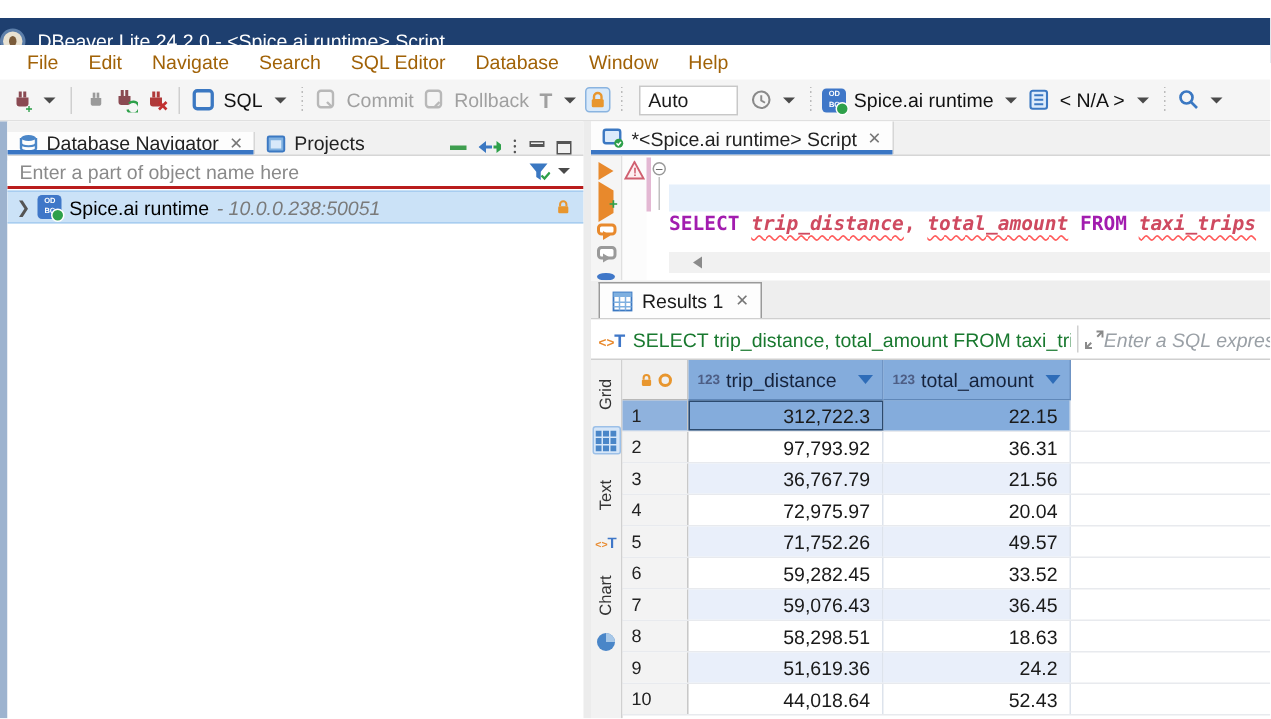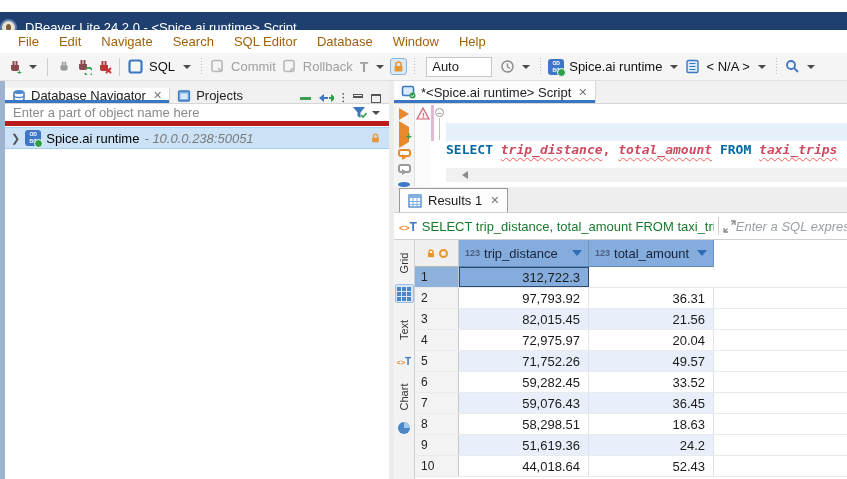--- a/index.html
+++ b/index.html
@@ -52,21 +52,21 @@
     font-size:13px; color:#222; }
   .view-tab.active { background:#fdfdfd; border-right:1px solid #d6d6d6; }
   .view-tab.active::after { content:""; position:absolute; left:0; right:0; bottom:0; height:3px; background:#3a76c4; }
   .tab-close { color:#777; font-size:11px; margin-left:2px; }
   .tabbar-tools { margin-left:auto; display:flex; align-items:center; gap:8px; padding-right:8px; }
   .minus-ico { width:11px; height:3px; background:#3f9e4f; }
   .link-ico { display:flex; align-items:center; }
   .kebab { color:#555; font-size:13px; line-height:10px; letter-spacing:0; }
   .win-min { width:10px; height:4px; border:1px solid #555; border-bottom-width:2px; margin-top:-5px; }
   .win-max { width:10px; height:9px; border:1px solid #555; border-top-width:2px; }
-  #filter-row { height:22px; border-bottom:5px solid #b91c1c; display:flex; align-items:center; }
+  #filter-row { height:22px; border-bottom:2px solid #b91c1c; display:flex; align-items:center; }
   #filter-input { flex:1; border:0; outline:none; font-size:13px; padding:0 0 0 8px; color:#333;
     font-family:"Liberation Sans", sans-serif; }
   #filter-input::placeholder { color:#8a8a8a; opacity:1; }
   .funnel-wrap { display:flex; align-items:center; padding-right:6px; gap:2px; }
   #tree-row { height:22px; margin-top:1px; background:#cbe2f7; border-top:1px solid #a8cdf0; border-bottom:1px solid #a8cdf0;
     display:flex; align-items:center; padding-left:6px; gap:5px; }
   .twistie { color:#555; font-size:11px; }
   .tree-name { color:#000; }
   .tree-detail { color:#7a7a7a; font-style:italic; }
   .tree-lock { margin-left:auto; margin-right:8px; }
@@ -86,21 +86,21 @@
   .blue-sliver { width:12px; height:12px; border-radius:50%; background:#3f77c8; margin-top:2px; }
   #ruler { position:absolute; left:21px; top:0; width:16px; height:83px; background:#fcfcfc; }
   #changebar { position:absolute; left:37px; top:1px; width:3px; height:36px; background:#e3b8d3; }
   #foldbar { position:absolute; left:40px; top:0; width:12px; height:83px; background:#fff; }
   .fold-minus { position:absolute; left:1px; top:4px; width:9px; height:9px; border:1px solid #9a9a9a; border-radius:50%;
     color:#666; font-size:9px; line-height:8px; text-align:center; background:#fff; }
   .fold-line { position:absolute; left:5px; top:14px; width:1px; height:22px; background:#c0c0c0; }
   #code { position:absolute; left:52px; top:1px; right:0; font-family:"DejaVu Sans Mono", monospace; font-size:13px; line-height:18px; white-space:pre; }
   .code-line { height:18px; display:block; }
   #cur-line-bg { position:absolute; left:40px; top:19px; right:0; height:18px; background:#e6f0fb; }
-  .tok-kw { color:#0369a1; font-weight:bold; }
+  .tok-kw { color:#a21caf; font-weight:bold; }
   .tok-ident-err { color:#cf4a60; font-style:italic; font-weight:bold;
     text-decoration:underline wavy #ff5b5b; text-decoration-thickness:1px; text-underline-offset:3px; }
   .tok-sep { color:#cf4a60; font-weight:bold; }
   .tok-plain { color:#111; }
   #hscroll { position:absolute; left:52px; right:0; top:64px; height:14px; background:#f1f1f1; display:flex; align-items:center; }
   #hscroll .arr { width:0; height:0; border-right:6px solid #8a8a8a; border-top:4px solid transparent; border-bottom:4px solid transparent; margin-left:16px; }
   
   #results { position:absolute; left:0; top:106px; width:453px; height:292px; background:#fff; }
   #results-tabbar { height:26px; background:#eeeeee; border-bottom:1px solid #cfcfcf; display:flex; align-items:flex-end; padding-left:5px; }
   .res-tab { height:24px; background:#fdfdfd; border:1px solid #9a9a9a; border-bottom:0;
@@ -439,29 +439,30 @@
               <div class="col-header w-col2">
                 <span class="typ">123</span>
                 <span>total_amount</span>
                 <span class="sort"></span>
               </div>
             </div>
           <div id="grid-rows">
               <div class="grid-row sel">
                 <div class="gut">1</div>
                 <div class="cell w-col1 focus">312,722.3</div>
+                <div class="cell w-col2">22.15</div>
               </div>
               <div class="grid-row">
                 <div class="gut">2</div>
                 <div class="cell w-col1">97,793.92</div>
                 <div class="cell w-col2">36.31</div>
               </div>
               <div class="grid-row alt">
                 <div class="gut">3</div>
-                <div class="cell w-col1">82,015.45</div>
+                <div class="cell w-col1">36,767.79</div>
                 <div class="cell w-col2">21.56</div>
               </div>
               <div class="grid-row">
                 <div class="gut">4</div>
                 <div class="cell w-col1">72,975.97</div>
                 <div class="cell w-col2">20.04</div>
               </div>
               <div class="grid-row alt">
                 <div class="gut">5</div>
                 <div class="cell w-col1">71,752.26</div>

